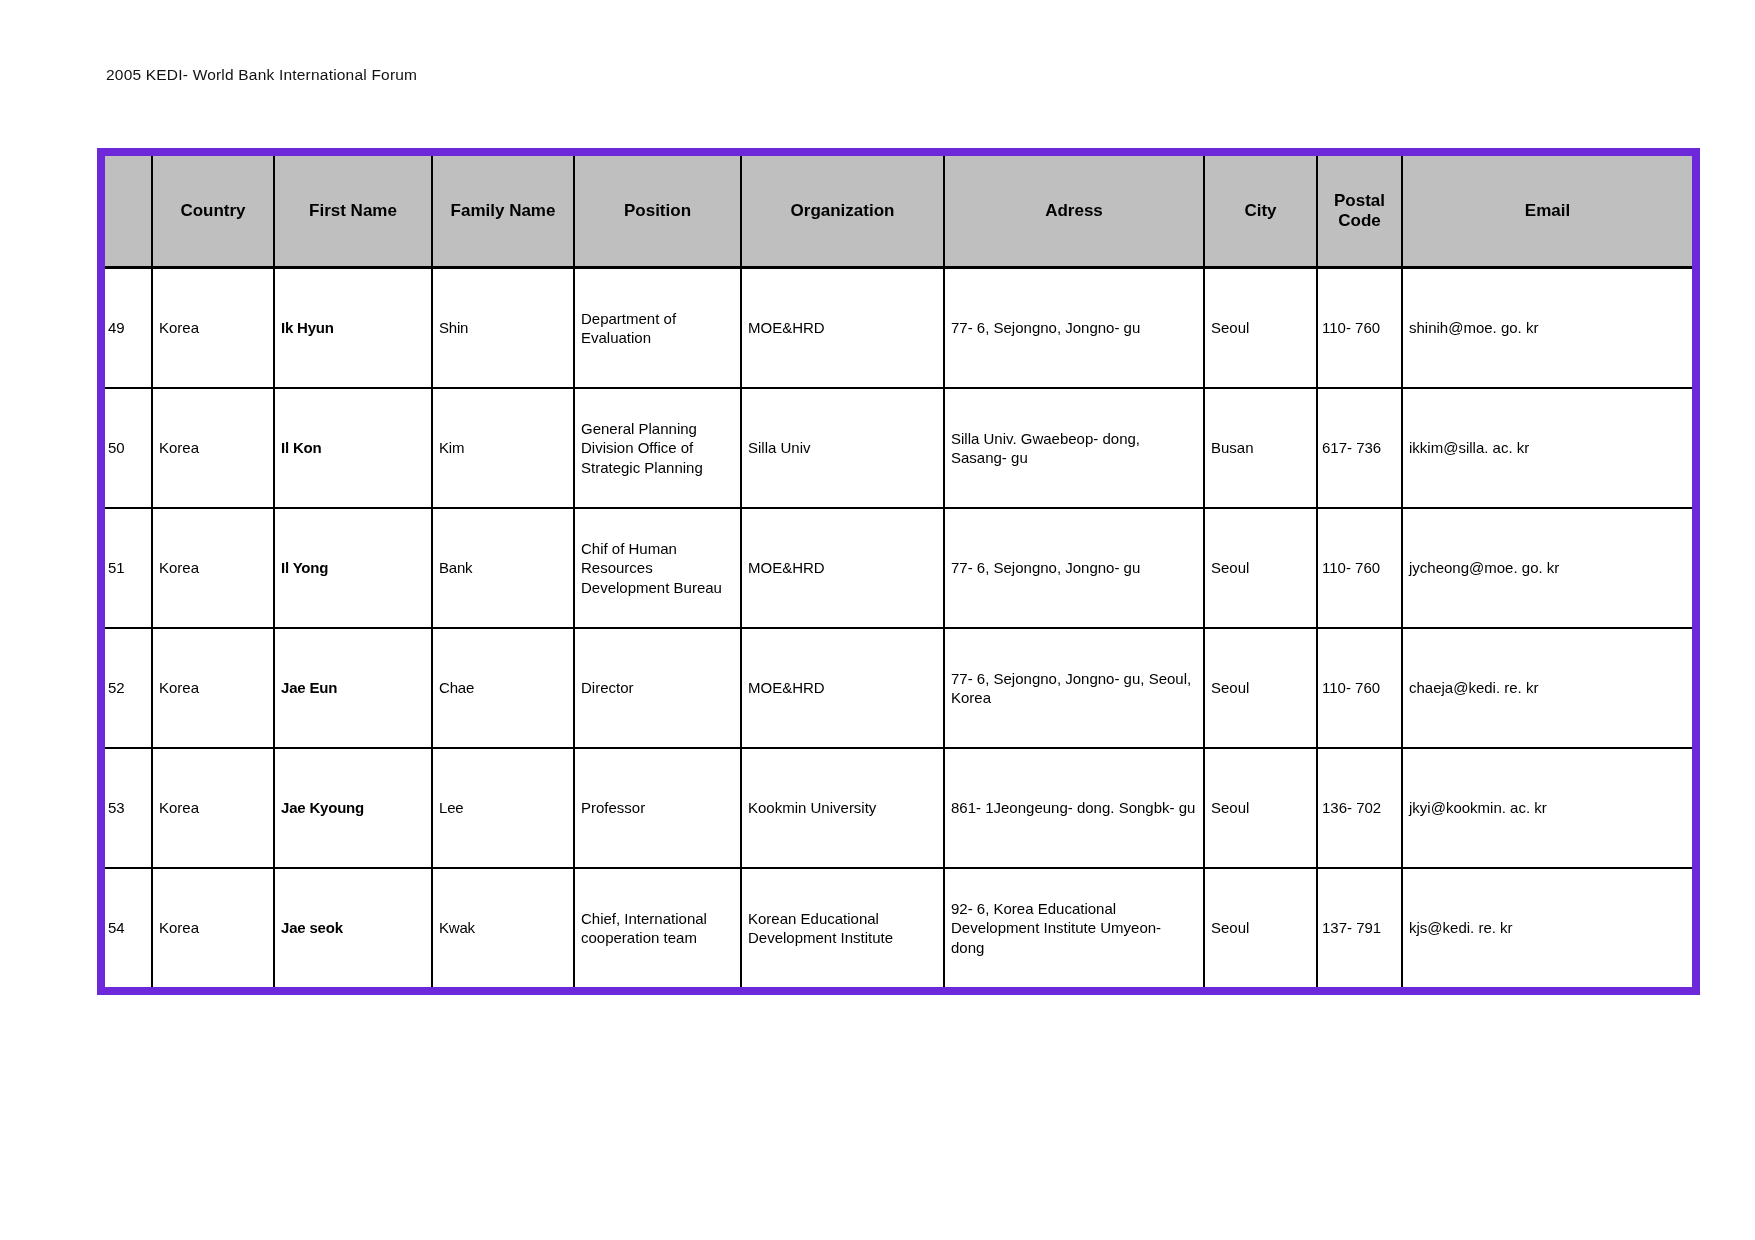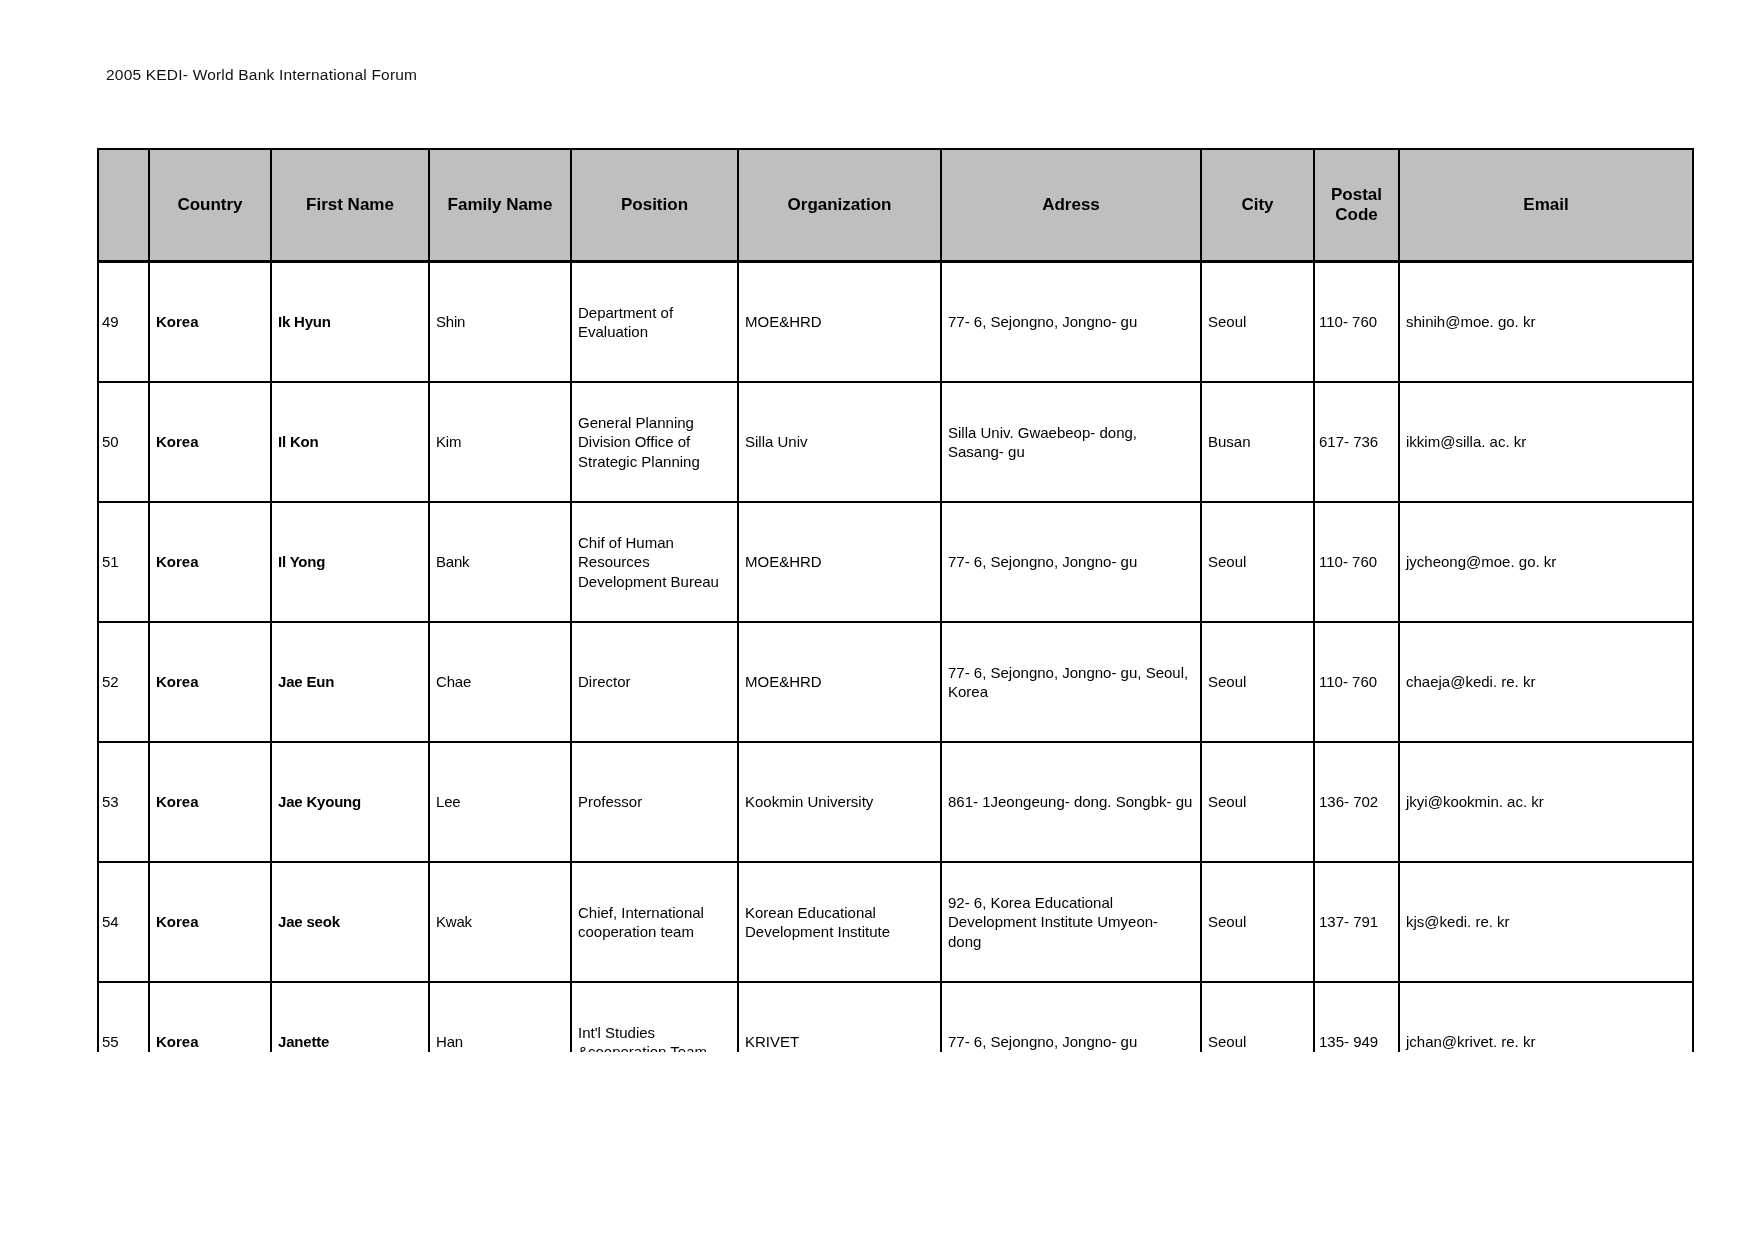--- a/index.html
+++ b/index.html
@@ -9,40 +9,40 @@
     color:#000;
   }
   .page{position:relative;width:1755px;height:1052px;background:#ffffff;overflow:hidden;}
   .doc-title{
     position:absolute;left:106px;top:66px;
     font-size:15.5px;letter-spacing:0.2px;color:#111;
   }
   .participants-table{
     position:absolute;left:97px;top:148px;
     border-collapse:collapse;table-layout:fixed;width:1595px;
-    border:2px solid #6d28d9;
+    border:8px solid #6d28d9;
   }
   .participants-table th,
   .participants-table td{
     border:2px solid #000;
     vertical-align:middle;
     padding:3px 6px;
     overflow:hidden;
     white-space:pre-wrap;
     word-wrap:break-word;
   }
   .participants-table thead th{
     background:#bfbfbf;
     font-size:17px;font-weight:600;text-align:center;
     height:104px;
     border-bottom:3px solid #000;
   }
   .participants-table tbody td{height:112px;font-size:15px;line-height:1.27;text-align:left;}
   td.c-num{font-size:14px;padding-left:3px;margin-left:27px;}
-  td.c-country{font-size:16px;font-weight:bold;}
+  td.c-country{font-size:16px;}
   td.c-first{font-size:19px;font-weight:700;letter-spacing:-0.2px;margin-top:12px;}
   td.c-family{font-size:19px;letter-spacing:-0.2px;}
   td.c-city{font-size:16px;}
   td.c-postal{font-size:15.5px;padding-left:4px;padding-right:2px;}
   td.c-email{font-size:15.5px;}
   .footnote{
     position:absolute;left:103px;top:1128px;
     font-size:13px;color:#111;
   }
 </style>
@@ -152,30 +152,18 @@
     <td class="c-first">Jae seok</td>
     <td class="c-family">Kwak</td>
     <td class="c-pos">Chief, International cooperation team</td>
     <td class="c-org">Korean Educational Development Institute</td>
     <td class="c-addr">92- 6, Korea Educational Development Institute Umyeon- dong</td>
     <td class="c-city">Seoul</td>
     <td class="c-postal">137- 791</td>
     <td class="c-email">kjs@kedi. re. kr</td>
   </tr>
 
-  <tr>
-    <td class="c-num">55</td>
-    <td class="c-country">Korea</td>
-    <td class="c-first">Janette</td>
-    <td class="c-family">Han</td>
-    <td class="c-pos">Int'l Studies &amp;cooperation Team</td>
-    <td class="c-org">KRIVET</td>
-    <td class="c-addr">77- 6, Sejongno, Jongno- gu</td>
-    <td class="c-city">Seoul</td>
-    <td class="c-postal">135- 949</td>
-    <td class="c-email">jchan@krivet. re. kr</td>
-  </tr>
 </tbody>
   </table>
 
   <div class="footnote">* Sorted by 1)Country, 2) Firstname</div>
 
 </div>
 
 </body></html>

